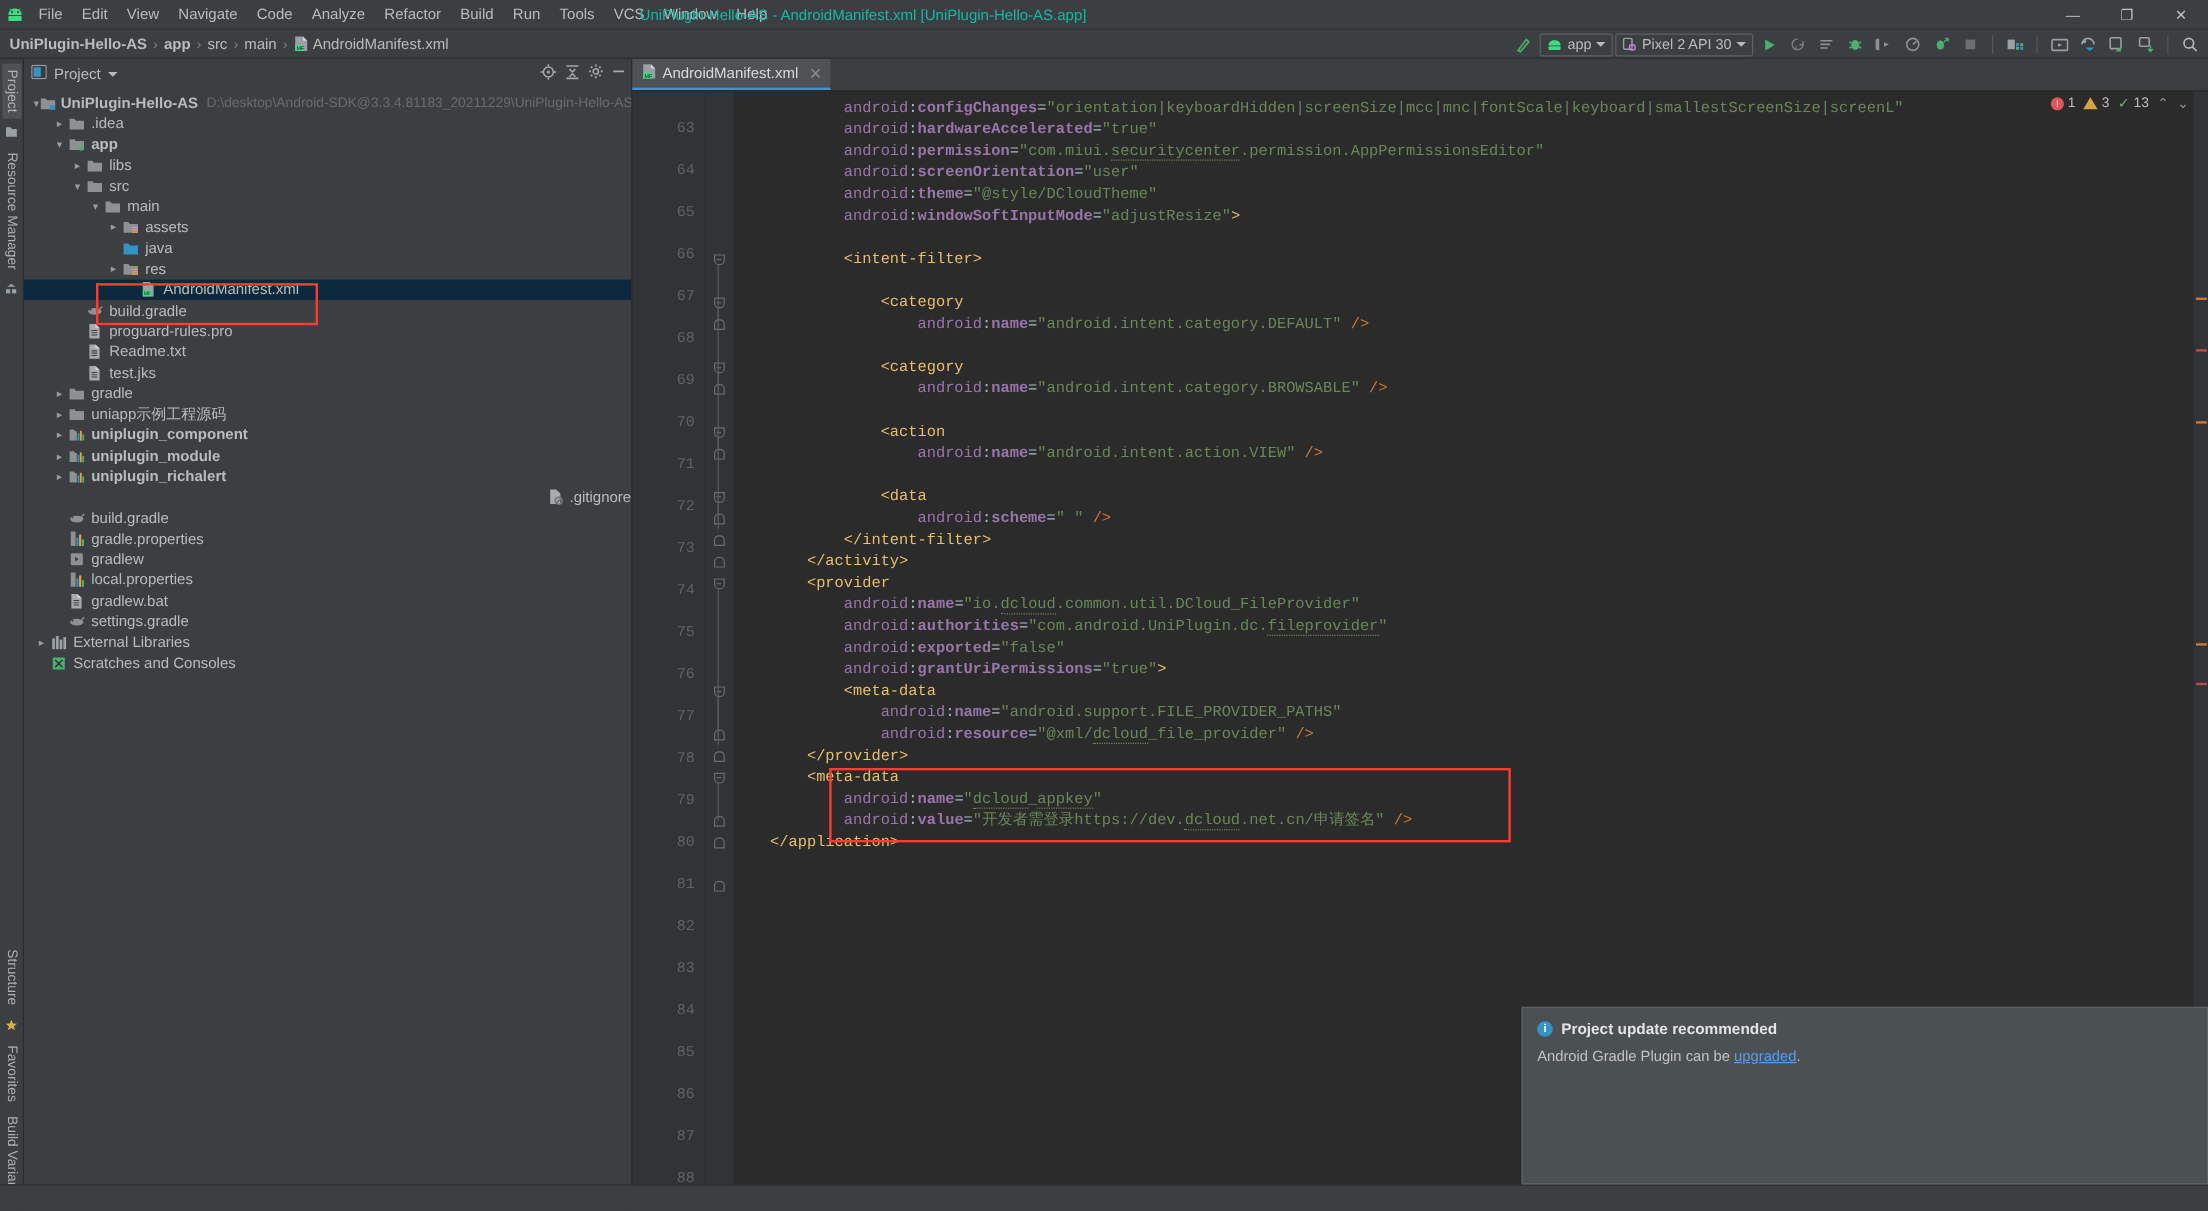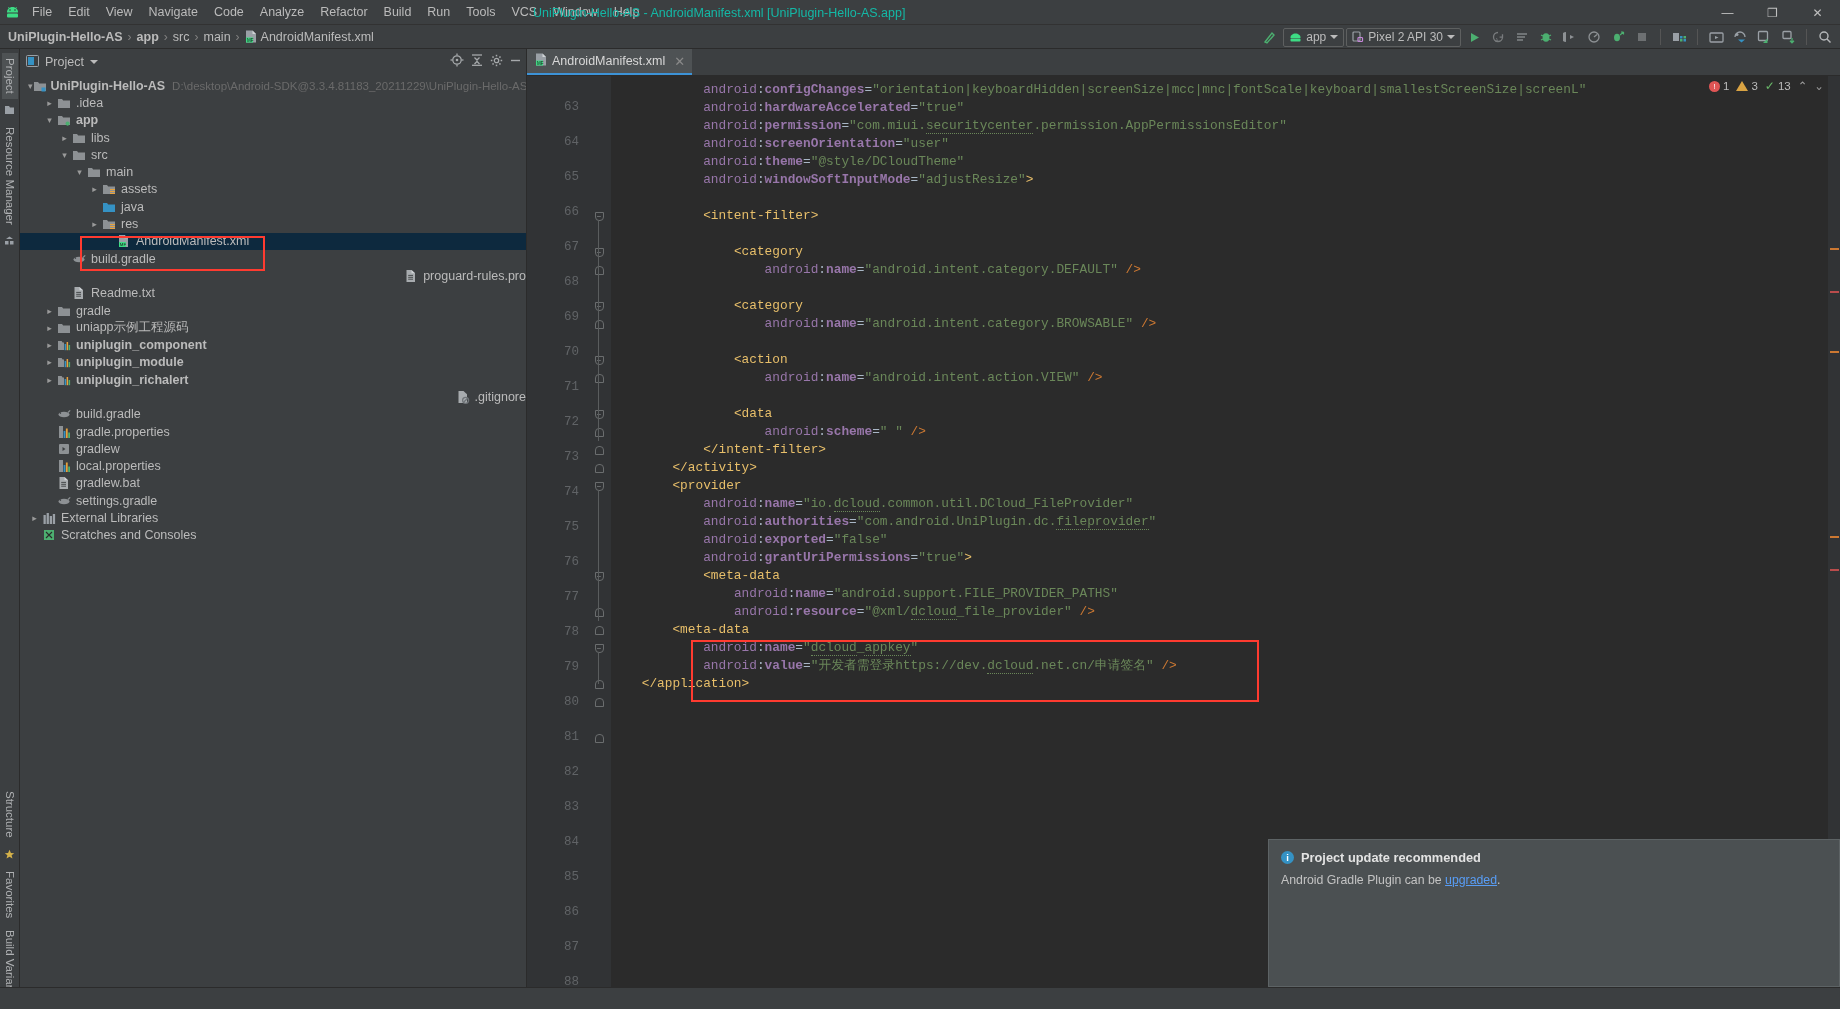--- a/index.html
+++ b/index.html
@@ -529,21 +529,21 @@
           <span class="arrow none">▸</span>
           <span class="ico">
             <svg width="14" height="14" viewBox="0 0 14 14">
               <ellipse cx="7" cy="7.5" rx="5.5" ry="2.8" fill="#8d9194"></ellipse>
               <circle cx="3.4" cy="6.1" r="0.8" fill="#3c3f41"></circle>
               <path d="M11 5.5 L13.2 3.4" stroke="#8d9194" stroke-width="1.2" fill="none"></path>
             </svg>
           </span>
           <span class="lbl">build.gradle</span>
         </div>
-        <div class="row" style="padding-left: 38px; justify-content: flex-end;">
+        <div class="row" style="padding-left: 38px;">
           <span class="arrow none">▸</span>
           <span class="ico">
             <svg width="14" height="14" viewBox="0 0 14 14">
               <path d="M2.5 1h5L11 4.3V13H2.5z" fill="#a7abae"></path>
               <path d="M7.5 1L11 4.3H7.5z" fill="#cfd3d6"></path>
               <line x1="4.2" y1="6.4" x2="9" y2="6.4" stroke="#3c3f41" stroke-width="0.9"></line>
               <line x1="4.2" y1="8.3" x2="9" y2="8.3" stroke="#3c3f41" stroke-width="0.9"></line>
               <line x1="4.2" y1="10.2" x2="9" y2="10.2" stroke="#3c3f41" stroke-width="0.9"></line>
             </svg>
           </span>
@@ -554,20 +554,33 @@
           <span class="ico">
             <svg width="14" height="14" viewBox="0 0 14 14">
               <path d="M2.5 1h5L11 4.3V13H2.5z" fill="#a7abae"></path>
               <path d="M7.5 1L11 4.3H7.5z" fill="#cfd3d6"></path>
               <line x1="4.2" y1="6.4" x2="9" y2="6.4" stroke="#3c3f41" stroke-width="0.9"></line>
               <line x1="4.2" y1="8.3" x2="9" y2="8.3" stroke="#3c3f41" stroke-width="0.9"></line>
               <line x1="4.2" y1="10.2" x2="9" y2="10.2" stroke="#3c3f41" stroke-width="0.9"></line>
             </svg>
           </span>
           <span class="lbl">Readme.txt</span>
+        </div>
+        <div class="row" style="padding-left: 38px;">
+          <span class="arrow none">▸</span>
+          <span class="ico">
+            <svg width="14" height="14" viewBox="0 0 14 14">
+              <path d="M2.5 1h5L11 4.3V13H2.5z" fill="#a7abae"></path>
+              <path d="M7.5 1L11 4.3H7.5z" fill="#cfd3d6"></path>
+              <line x1="4.2" y1="6.4" x2="9" y2="6.4" stroke="#3c3f41" stroke-width="0.9"></line>
+              <line x1="4.2" y1="8.3" x2="9" y2="8.3" stroke="#3c3f41" stroke-width="0.9"></line>
+              <line x1="4.2" y1="10.2" x2="9" y2="10.2" stroke="#3c3f41" stroke-width="0.9"></line>
+            </svg>
+          </span>
+          <span class="lbl">test.jks</span>
         </div>
         <div class="row" style="padding-left: 23px;">
           <span class="arrow">▸</span>
           <span class="ico">
             <svg width="14" height="14" viewBox="0 0 14 14">
               <path d="M1 3h4l1.2 1.6H13V12H1z" fill="#8d9194"></path>
             </svg>
           </span>
           <span class="lbl">gradle</span>
         </div>
@@ -887,20 +900,21 @@
           <div class="cline">            <span class="tk-tag">&lt;/intent-filter&gt;</span></div>
           <div class="cline">        <span class="tk-tag">&lt;/activity&gt;</span></div>
           <div class="cline">        <span class="tk-tag">&lt;provider</span></div>
           <div class="cline">            <span class="tk-attr">android</span><span class="tk-plain">:</span><span class="tk-attr" style="font-weight:bold">name</span><span class="tk-plain">=</span><span class="tk-str">"io.<span class="squig-g">dcloud</span>.common.util.DCloud_FileProvider"</span></div>
           <div class="cline">            <span class="tk-attr">android</span><span class="tk-plain">:</span><span class="tk-attr" style="font-weight:bold">authorities</span><span class="tk-plain">=</span><span class="tk-str">"com.android.UniPlugin.dc.<span class="squig-g">fileprovider</span>"</span></div>
           <div class="cline">            <span class="tk-attr">android</span><span class="tk-plain">:</span><span class="tk-attr" style="font-weight:bold">exported</span><span class="tk-plain">=</span><span class="tk-str">"false"</span></div>
           <div class="cline">            <span class="tk-attr">android</span><span class="tk-plain">:</span><span class="tk-attr" style="font-weight:bold">grantUriPermissions</span><span class="tk-plain">=</span><span class="tk-str">"true"</span><span class="tk-tag">&gt;</span></div>
           <div class="cline">            <span class="tk-tag">&lt;meta-data</span></div>
           <div class="cline">                <span class="tk-attr">android</span><span class="tk-plain">:</span><span class="tk-attr" style="font-weight:bold">name</span><span class="tk-plain">=</span><span class="tk-str">"android.support.FILE_PROVIDER_PATHS"</span></div>
           <div class="cline">                <span class="tk-attr">android</span><span class="tk-plain">:</span><span class="tk-attr" style="font-weight:bold">resource</span><span class="tk-plain">=</span><span class="tk-str">"@xml/<span class="squig-g">dcloud</span>_file_provider"</span> <span class="tk-punc">/&gt;</span></div>
+          <div class="cline">        <span class="tk-tag">&lt;/provider&gt;</span></div>
           <div class="cline">        <span class="tk-tag">&lt;meta-data</span></div>
           <div class="cline">            <span class="tk-attr">android</span><span class="tk-plain">:</span><span class="tk-attr" style="font-weight:bold">name</span><span class="tk-plain">=</span><span class="tk-str">"<span class="squig-g">dcloud</span>_<span class="squig-g">appkey</span>"</span></div>
           <div class="cline">            <span class="tk-attr">android</span><span class="tk-plain">:</span><span class="tk-attr" style="font-weight:bold">value</span><span class="tk-plain">=</span><span class="tk-str">"开发者需登录https://dev.<span class="squig-g">dcloud</span>.net.cn/申请签名"</span> <span class="tk-punc">/&gt;</span></div>
           <div class="cline">    <span class="tk-tag">&lt;/application&gt;</span></div>
           <div class="cline"></div>
           <div class="redbox" style="left:80px; top:564px; width:568px; height:62px;"></div>
       </div>
       <div class="marker-strip">
         <div class="mk" style="top:172px;background:#cc7832;"></div>
         <div class="mk" style="top:215px;background:#b94c4c;"></div>

